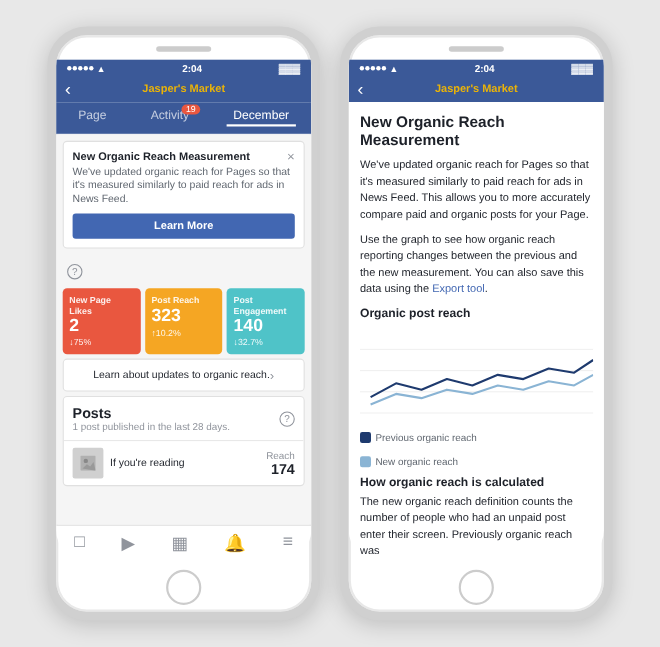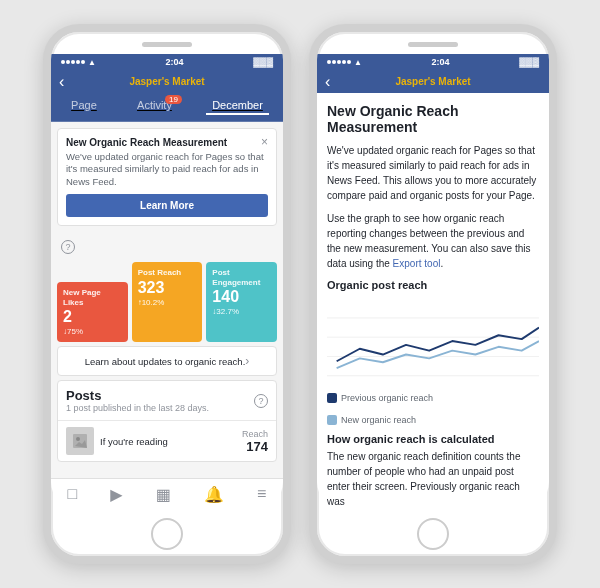--- a/index.html
+++ b/index.html
@@ -82,21 +82,20 @@
       color: #eab308;
       font-size: 10px;
       font-weight: 600;
     }
     .tab-bar {
       background: #3b5998;
       display: flex;
       justify-content: space-around;
       padding: 4px 0 6px;
       border-bottom: 1px solid rgba(255,255,255,0.2);
-      text-decoration: underline;
     }
     .tab {
       color: rgba(255,255,255,0.7);
       font-size: 11px;
       padding: 2px 6px;
       position: relative;
     }
     .tab.active {
       color: white;
       border-bottom: 2px solid white;
@@ -185,21 +184,21 @@
       display: flex;
       gap: 4px;
       margin: 4px 6px;
     }
     .stat-card {
       flex: 1;
       border-radius: 4px;
       padding: 6px;
       color: white;
     }
-    .stat-card.red { background: #e9573f; margin-top: 20px; }
+    .stat-card.red { background: #e9573f; }
     .stat-card.orange { background: #f5a623; }
     .stat-card.teal { background: #4fc3c8; }
     .stat-label {
       font-size: 8px;
       font-weight: 600;
       opacity: 0.9;
       line-height: 1.2;
     }
     .stat-value {
       font-size: 16px;

